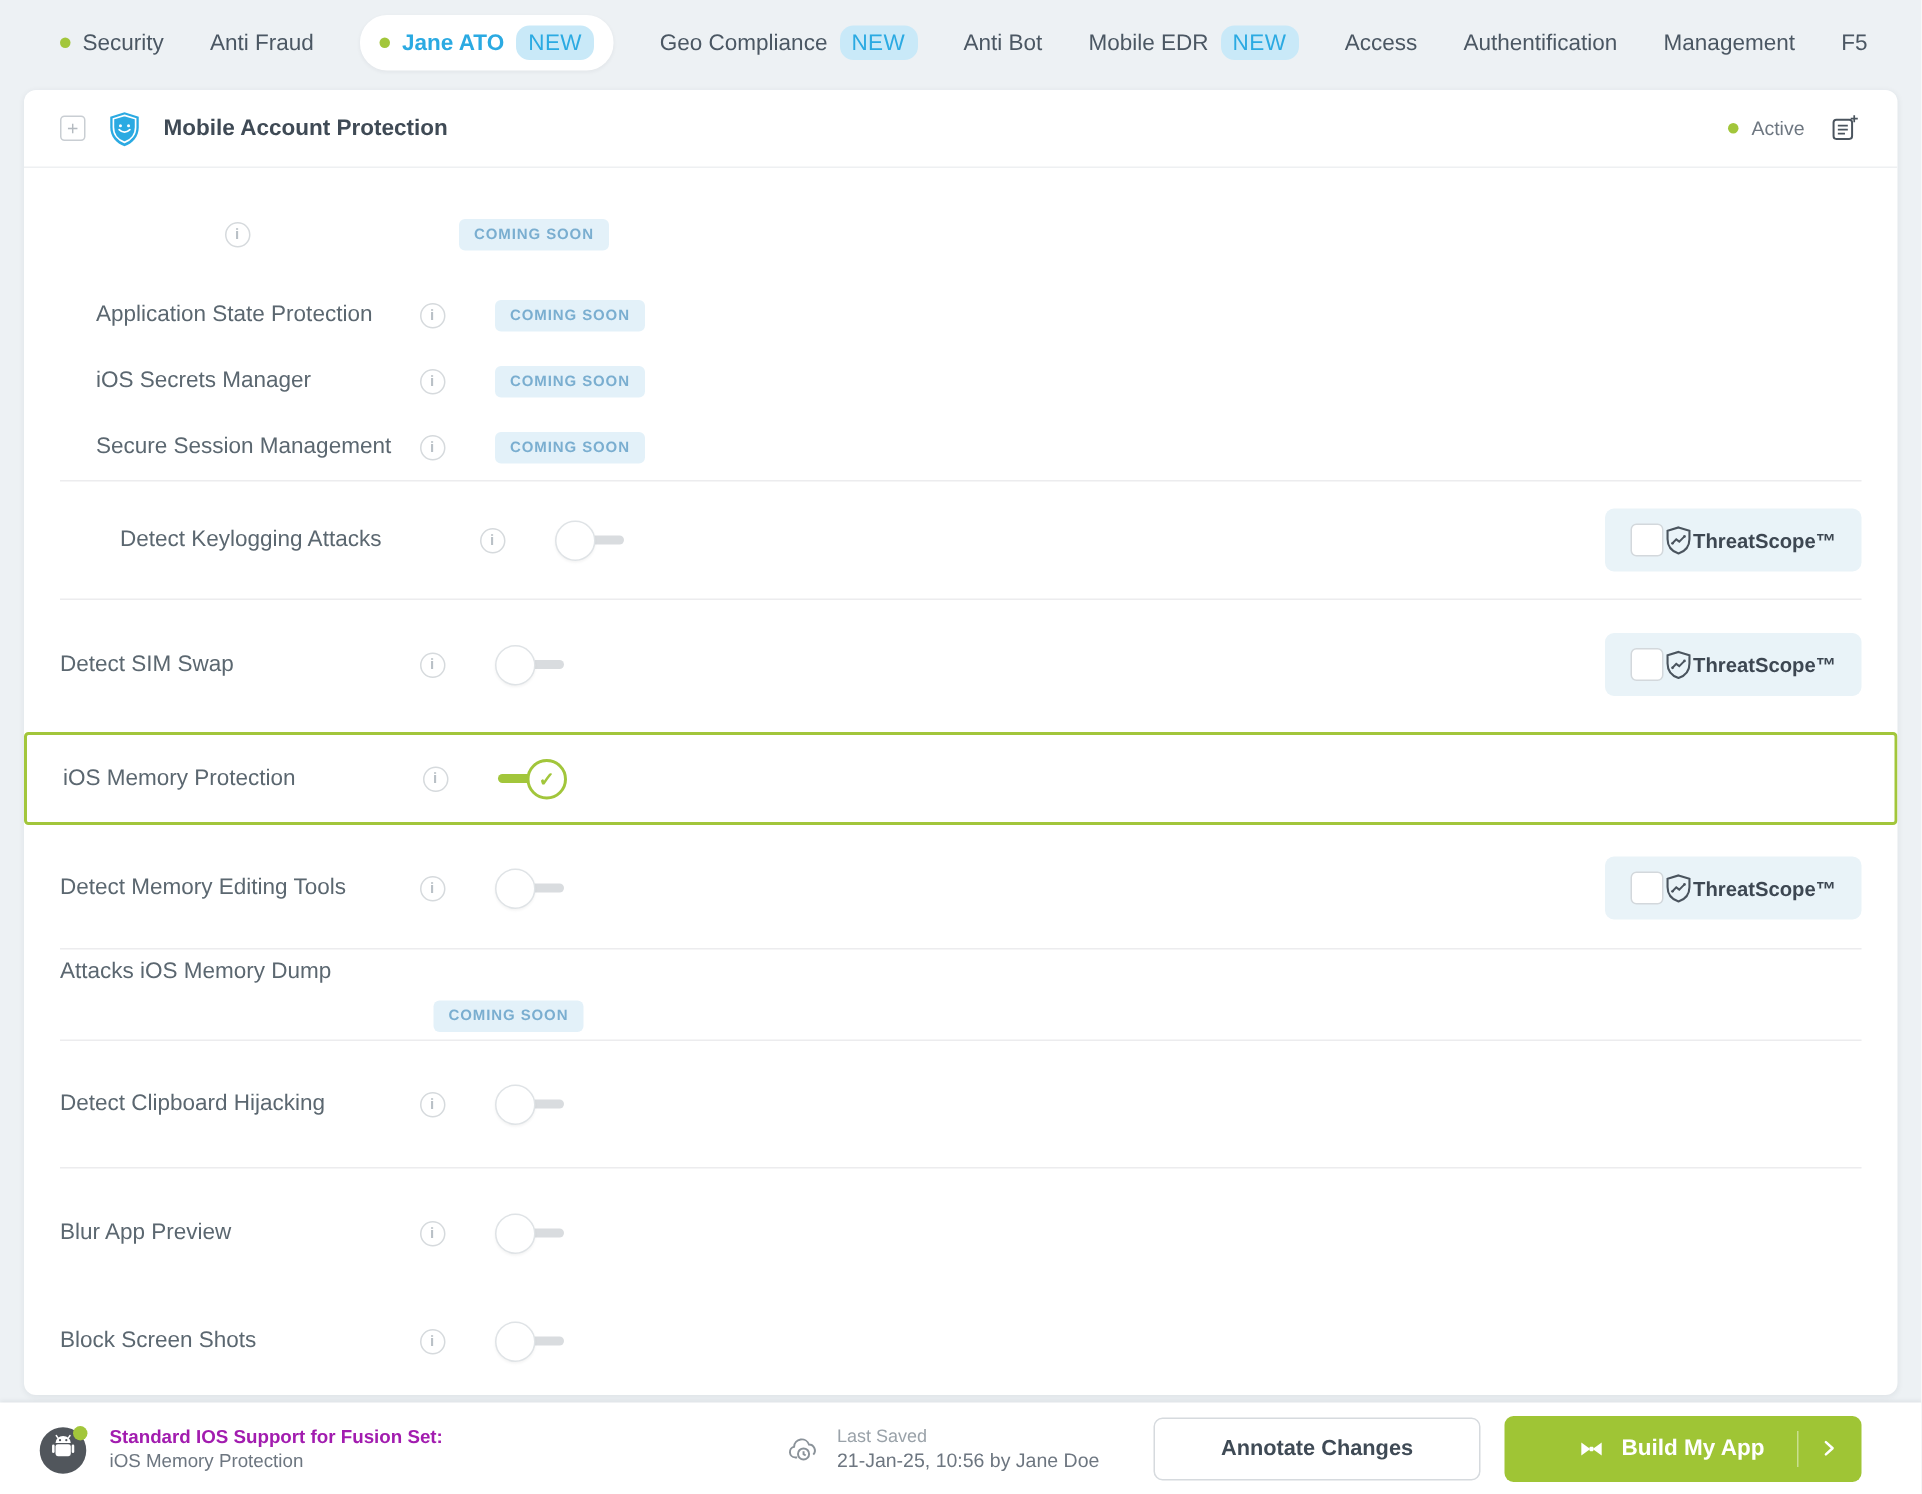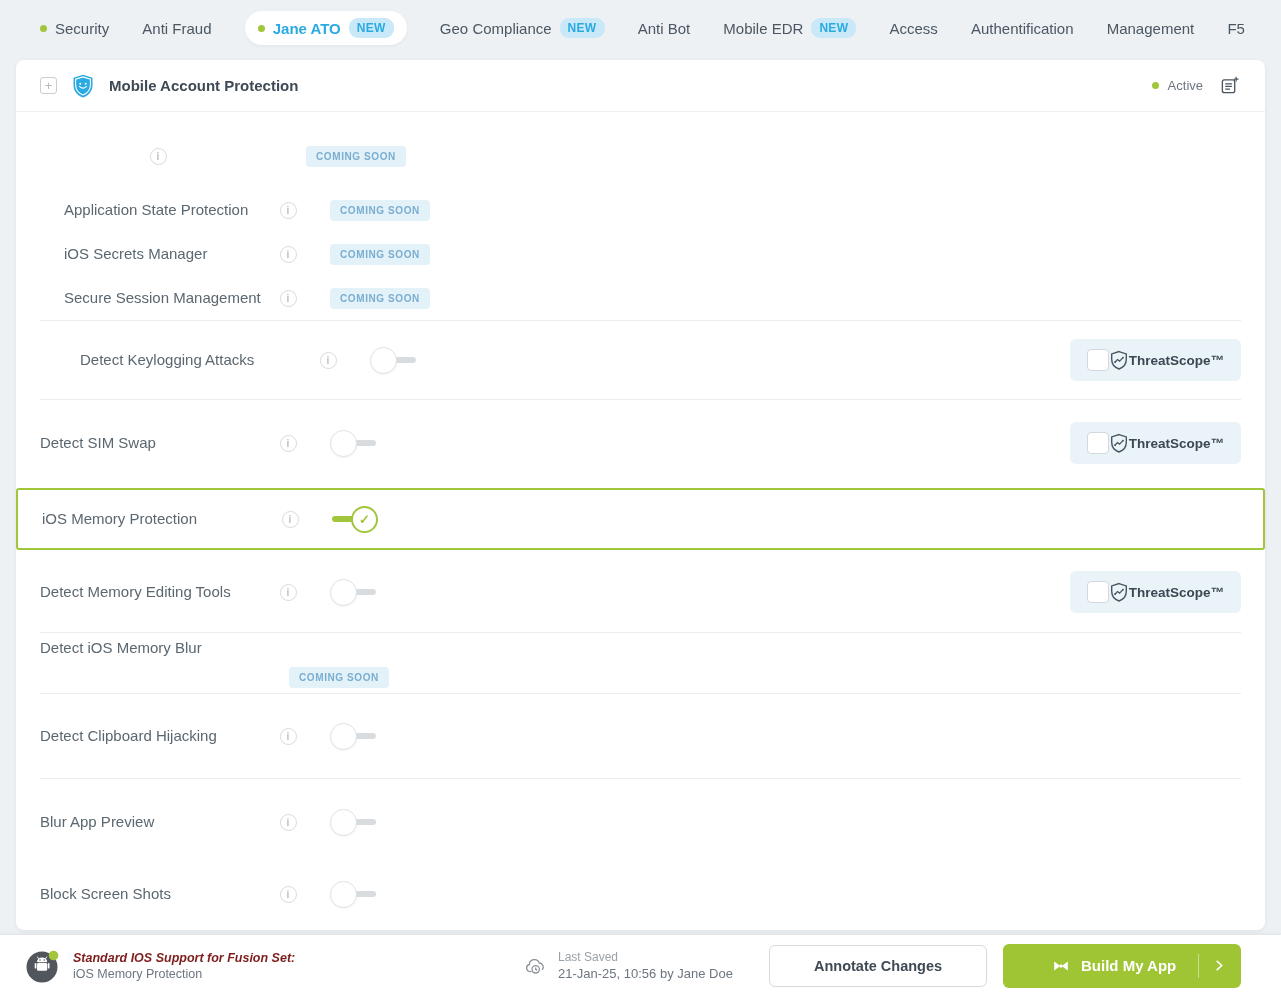--- a/index.html
+++ b/index.html
@@ -21,21 +21,21 @@
     display:flex; align-items:center; gap:8px;
     font-size:15px; color:#4b5763; cursor:pointer; white-space:nowrap;
   }
   .nav-item.active-pill {
     background:#fff; border-radius:18px; padding:7px 13px;
     box-shadow:0 1px 3px rgba(30,40,50,.06);
   }
   .nav-item.active-pill .nav-label { color:#2baae2; font-weight:700; }
   .green-dot { width:7px; height:7px; border-radius:50%; background:#a2c63b; flex:0 0 7px; }
   .new-badge {
-    background:#c9e9f8; color:#2baae2; font-size:12px; font-weight:700;
+    background:#c9e9f8; color:#2baae2; font-size:15px; font-weight:400;
     padding:3px 8px; border-radius:9px; letter-spacing:.3px;
   }
 
   
   .main-area { flex:1 1 auto; }
   .panel {
     margin:4px 16px 0; height:870px; background:#fff;
     border-radius:8px; box-shadow:0 1px 4px rgba(30,40,50,.07);
     display:flex; flex-direction:column; overflow:hidden;
   }
@@ -105,21 +105,21 @@
     border:2px solid #a2c63b; border-radius:3px; margin:2px 0;
   }
 
   
   .footer {
     flex:0 0 61px; margin-top:5px; background:#fff;
     box-shadow:0 -1px 3px rgba(30,40,50,.08);
     display:flex; align-items:center; padding:0 40px 0 24px;
   }
   .footer-left { display:flex; align-items:center; gap:11px; width:500px; flex:0 0 500px; }
-  .fusion-label { font-size:12.5px; font-weight:700; color:#7f1d1d;font-style:italic; }
+  .fusion-label { font-size:12.5px; font-weight:700; color:#a21caf; }
   .fusion-value { font-size:12.5px; color:#6d7680; margin-top:2px; }
   .footer-saved { display:flex; align-items:flex-start; gap:10px; flex:1 1 auto; }
   .saved-label { font-size:12px; color:#9aa2a9; }
   .saved-value { font-size:13px; color:#6d7680; margin-top:2px; }
   .annotate-btn {
     width:218px; height:42px; background:#fff; border:1px solid #d6dade;
     border-radius:6px; font-size:14.5px; font-weight:600; color:#3f4a55;
     font-family:"Liberation Sans", sans-serif; cursor:pointer; flex:0 0 218px;
   }
   .build-btn {
@@ -298,21 +298,21 @@
   <polyline points="6,12.2 8.5,9.6 10.5,11.1 14,7.6" fill="none" stroke="#4a545e" stroke-width="1.3"></polyline>
   <circle cx="6" cy="12.2" r="0.9" fill="#4a545e"></circle>
                 <circle cx="14" cy="7.6" r="0.9" fill="#4a545e"></circle>
               </svg>
             </span>
             <span class="ts-label">ThreatScope™</span>
           </span>
         </div>
         <div class="divider"></div>
         <div class="feature-row" style="height: 60px;">
-          <span class="feature-label">Detect iOS Memory Blur</span>
+          <span class="feature-label">Attacks iOS Memory Dump</span>
           <span></span>
           <span class="ctrl ctrl-noinfo">
             <span class="cs-badge">COMING SOON</span>
           </span>
         </div>
         <div class="divider"></div>
         <div class="feature-row" style="height: 84px;">
           <span class="feature-label">Detect Clipboard Hijacking</span>
           <i class="info-icon">i</i>
           <span class="ctrl">

